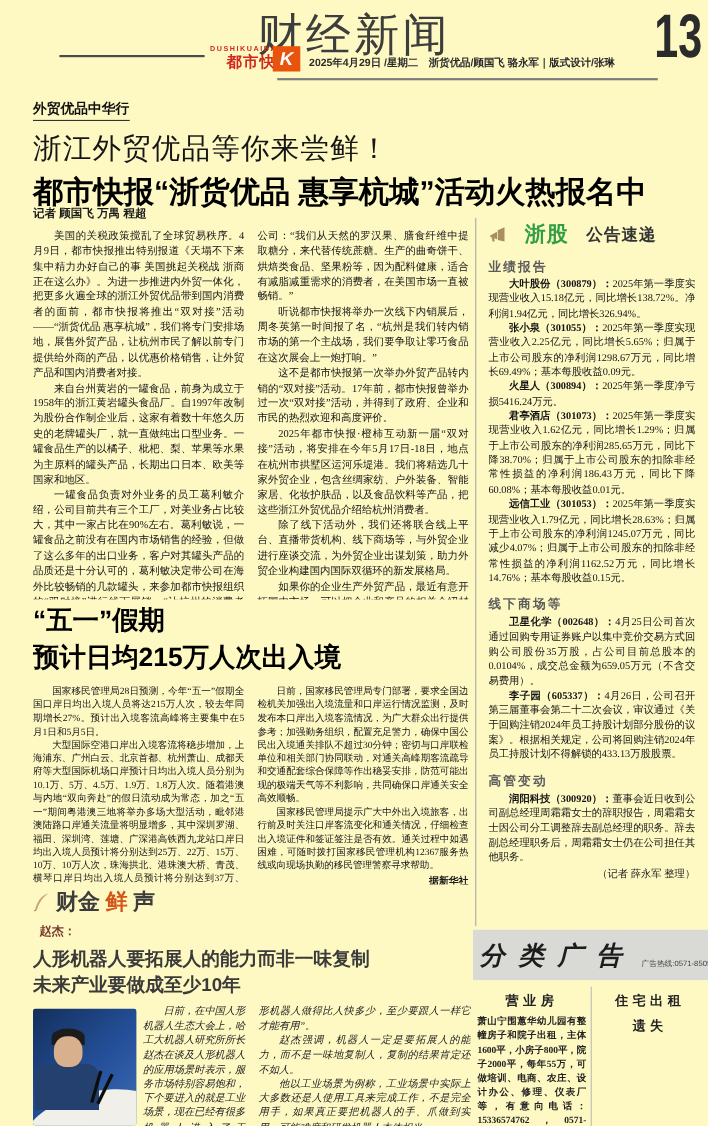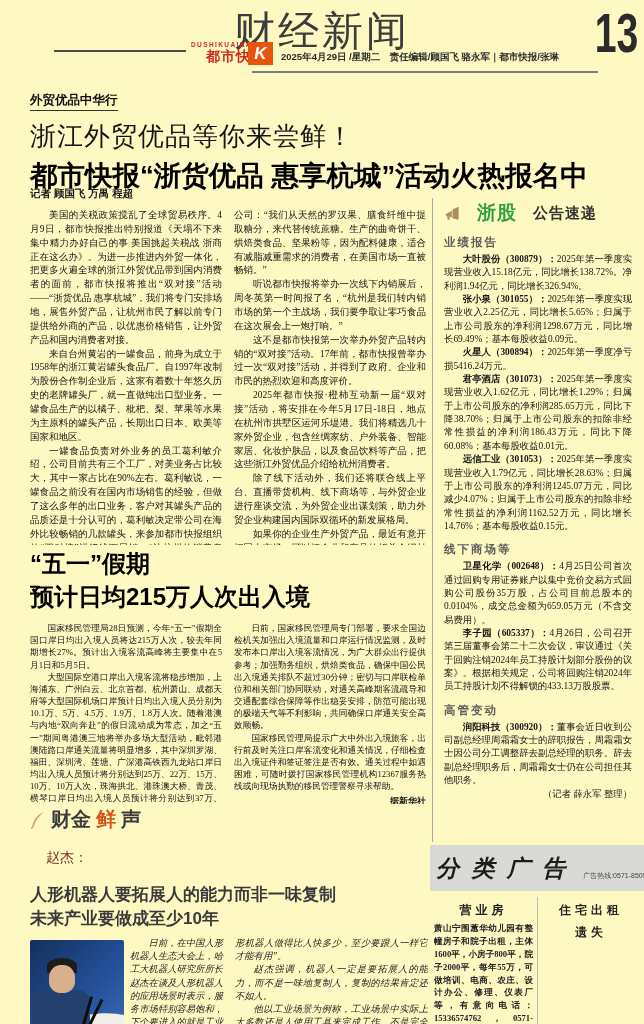--- a/index.html
+++ b/index.html
@@ -50,21 +50,21 @@
   .holiday{position:absolute;top:548px;left:30px;width:396px;height:256px;overflow:hidden;}
   .h-t1{margin:0;font-family:"Liberation Sans",sans-serif;font-weight:900;font-size:24px;color:#000;}
   .h-t2{margin:1px 0 9px;font-family:"Liberation Sans",sans-serif;font-weight:900;font-size:24px;color:#000;}
   .holiday .bodytxt p{font-size:8.7px;line-height:1.4;}
   .h-attrib{font-size:9px;font-weight:bold;text-align:right;margin-top:3px;}
   
   .voice{position:absolute;top:806px;left:30px;width:398px;height:218px;overflow:hidden;}
   .v-label{display:flex;align-items:center;gap:5px;margin:0 0 6px;}
   .v-label span{font-family:"Liberation Sans",sans-serif;font-weight:bold;font-size:20px;color:#3c3c3c;}
   .v-label .hl{color:#d4551a;}
-  .v-name{font-family:"Liberation Sans",sans-serif;font-weight:normal;font-size:14px;color:#7a3b2e;margin:16px;}
+  .v-name{font-family:"Liberation Sans",sans-serif;font-weight:bold;font-size:11px;color:#7a3b2e;margin:6px;}
   .v-t{font-family:"Liberation Sans",sans-serif;font-weight:bold;font-size:17px;color:#3a3a3a;margin:1px 0 0;}
   .v-body{margin-top:7px;column-count:2;column-gap:12px;}
   .v-body p{font-style:italic;font-size:9.3px;line-height:1.42;text-align:justify;
     text-indent:2em;margin:0;color:#222;}
   .photo{float:left;width:94px;height:106px;margin:3px 6px 1px 0;position:relative;overflow:hidden;
     background:linear-gradient(135deg,#142f5c 0%,#24509a 55%,#3e6db5 100%);border-radius:2px;}
   .ph-swoosh{position:absolute;bottom:-34px;right:-26px;width:130px;height:64px;background:#f0efe9;
     border-radius:100% 100% 0 0;transform:rotate(-14deg);}
   .ph-hair{position:absolute;top:18px;left:17px;width:30px;height:15px;background:#1c1c1c;border-radius:50% 50% 0 0;}
   .ph-face{position:absolute;top:25px;left:19px;width:26px;height:28px;background:#d9b08e;border-radius:45% 45% 42% 42%;}
@@ -88,21 +88,21 @@
 </head>
 <body>
 
 <div class="page">
 
   <div class="masthead-title">财经新闻</div>
   <div class="rule-left"></div>
   <div class="logo-en">DUSHIKUAIBAO</div>
   <div class="logo-cn">都市快报</div>
   <div class="logo-k"><span>K</span></div>
-  <div class="dateline">2025年4月29日 /星期二　责任编辑/顾国飞 骆永军｜都市快报/张琳</div>
+  <div class="dateline">2025年4月29日 /星期二　浙货优品/顾国飞 骆永军｜版式设计/张琳</div>
   <div class="rule-under"></div>
   <div class="page-num">13</div>
 
   <div class="lead-head">
     <span class="kicker">外贸优品中华行</span>
     <div class="t1">浙江外贸优品等你来尝鲜！</div>
     <div class="t2">都市快报“浙货优品  惠享杭城”活动火热报名中</div>
   </div>
 
   <div class="lead-left">
@@ -146,21 +146,21 @@
     <p><span class="b">润阳科技（300920）：</span><span>董事会近日收到公司副总经理周霜霜女士的辞职报告，周霜霜女士因公司分工调整辞去副总经理的职务。辞去副总经理职务后，周霜霜女士仍在公司担任其他职务。</span></p>
     <div class="sb-attrib">（记者 薛永军 整理）</div>
   </aside>
 
   <section class="holiday">
     <div class="h-t1">“五一”假期</div>
     <div class="h-t2">预计日均215万人次出入境</div>
     <div class="cols2 bodytxt">
       <p>国家移民管理局28日预测，今年“五一”假期全国口岸日均出入境人员将达215万人次，较去年同期增长27%。预计出入境客流高峰将主要集中在5月1日和5月5日。</p>
       <p>大型国际空港口岸出入境客流将稳步增加，上海浦东、广州白云、北京首都、杭州萧山、成都天府等大型国际机场口岸预计日均出入境人员分别为10.1万、5万、4.5万、1.9万、1.8万人次。随着港澳与内地“双向奔赴”的假日流动成为常态，加之“五一”期间粤港澳三地将举办多场大型活动，毗邻港澳陆路口岸通关流量将明显增多，其中深圳罗湖、福田、深圳湾、莲塘、广深港高铁西九龙站口岸日均出入境人员预计将分别达到25万、22万、15万、10万、10万人次，珠海拱北、港珠澳大桥、青茂、横琴口岸日均出入境人员预计将分别达到37万、12.7万、10.7万、10万人次。</p>
-      <p>日前，国家移民管理局专门部署，要求全国边检机关加强出入境流量和口岸运行情况监测，及时发布本口岸出入境客流情况，为广大群众出行提供参考；加强勤务组织，烘焙类食品，确保中国公民出入境通关排队不超过30分钟；密切与口岸联检单位和相关部门协同联动，对通关高峰期客流疏导和交通配套综合保障等作出稳妥安排，防范可能出现的极端天气等不利影响，共同确保口岸通关安全高效顺畅。</p>
+      <p>日前，国家移民管理局专门部署，要求全国边检机关加强出入境流量和口岸运行情况监测，及时发布本口岸出入境客流情况，为广大群众出行提供参考；加强勤务组织，配置充足警力，确保中国公民出入境通关排队不超过30分钟；密切与口岸联检单位和相关部门协同联动，对通关高峰期客流疏导和交通配套综合保障等作出稳妥安排，防范可能出现的极端天气等不利影响，共同确保口岸通关安全高效顺畅。</p>
       <p>国家移民管理局提示广大中外出入境旅客，出行前及时关注口岸客流变化和通关情况，仔细检查出入境证件和签证签注是否有效。通关过程中如遇困难，可随时拨打国家移民管理机构12367服务热线或向现场执勤的移民管理警察寻求帮助。</p>
       <div class="h-attrib">据新华社</div>
     </div>
   </section>
 
   <section class="voice">
     <div class="v-label">
       <svg class="icon" width="16" height="18" viewBox="0 0 24 26">
         <path d="M21 1 C12 4 6 11 3 23 L5 25 C8 14 13 7 21 1 Z" fill="#c9a37a"></path>
         <path d="M3 23 L1 26 L4 25 Z" fill="#8a6b44"></path>

